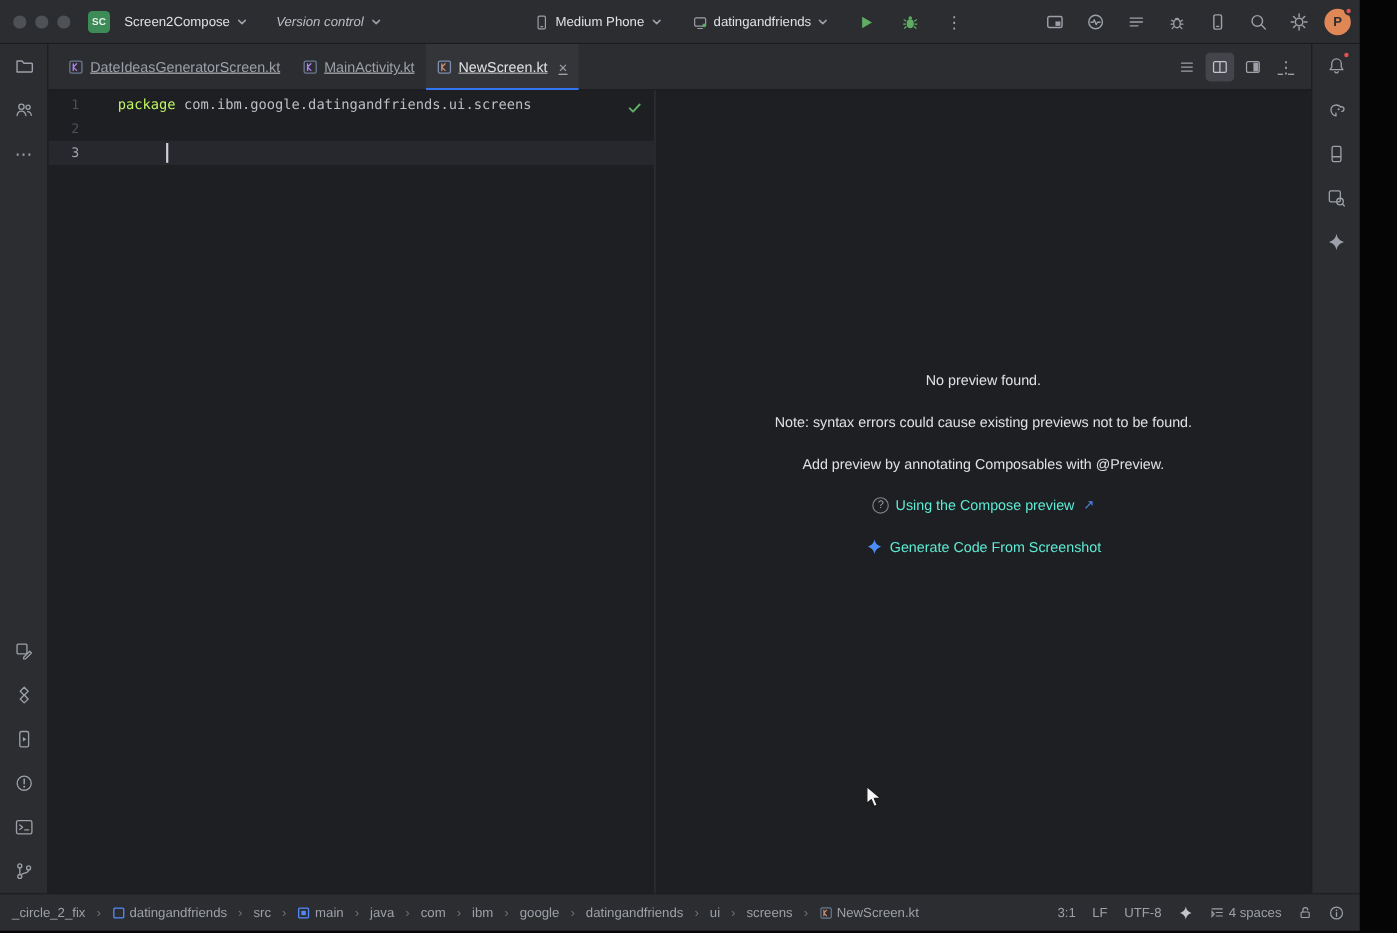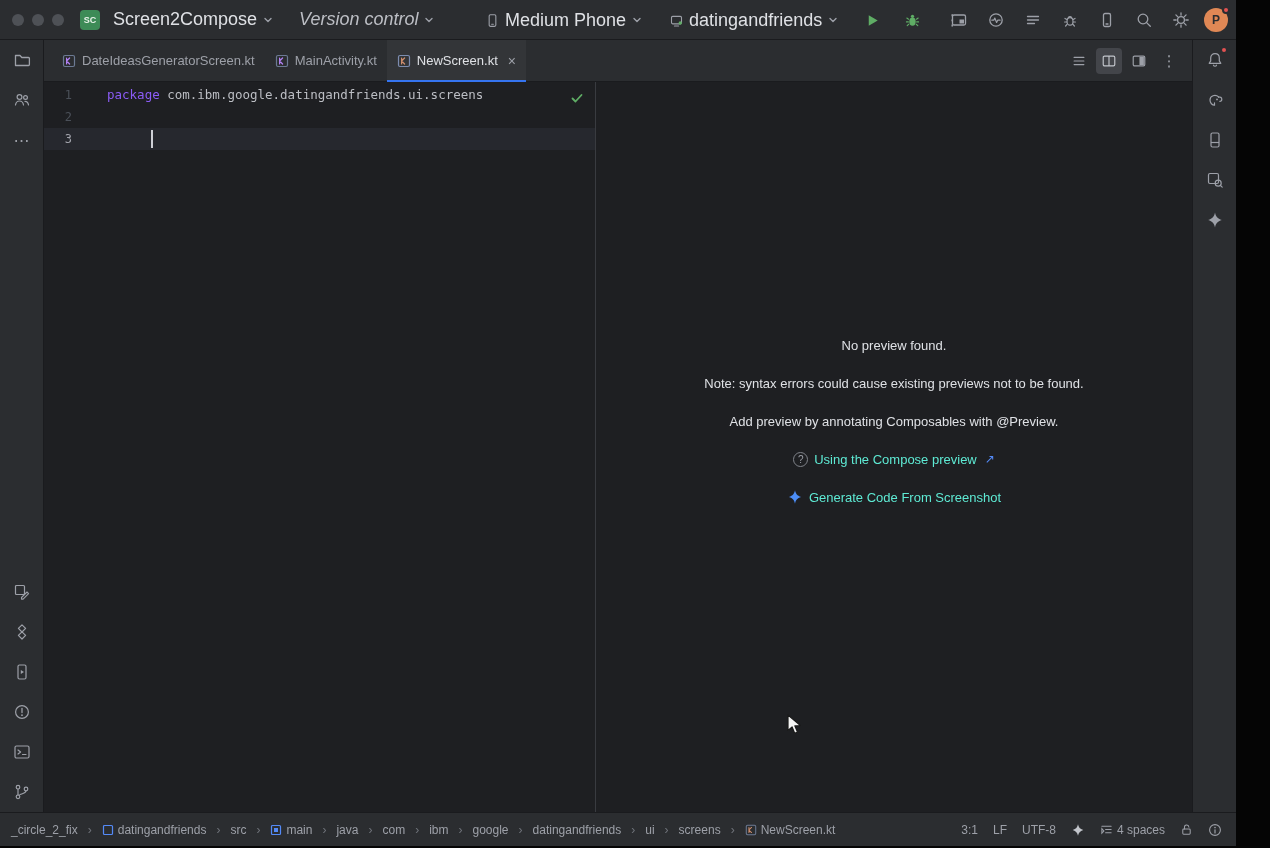--- a/index.html
+++ b/index.html
@@ -8,21 +8,21 @@
   .window { position:relative; width:1236px; height:846px; background:#1e1f22; color:#bcbec4; font-size:13px; }
 
   
   .titlebar { position:relative; height:40px; background:#2b2d30; border-bottom:1px solid #1a1b1e;
     display:flex; align-items:center; }
   .traffic { display:flex; gap:8px; padding:0 16px 0 12px; }
   .light { width:12px; height:12px; border-radius:50%; background:#4e5156; }
   .app-logo { width:20px; height:20px; border-radius:4px; background:#3d8b57; color:#e8f2ea;
     font-size:9px; font-weight:bold; display:flex; align-items:center; justify-content:center; margin-right:6px; }
   .tl-btn { display:inline-flex; align-items:center; gap:5px; padding:4px 7px; border-radius:6px;
-    color:#dfe1e5; font-size:18px; cursor:default; }
+    color:#dfe1e5; font-size:12px; cursor:default; }
   .tl-btn.secondary { color:#bcbec4; }
   .tl-center { position:absolute; left:478px; top:0; height:40px; display:flex; align-items:center; gap:12px; }
   .icon-btn { width:28px; height:28px; display:flex; align-items:center; justify-content:center;
     border-radius:6px; color:#9da0a8; }
   .kebab { font-size:15px; color:#9da0a8; }
   .tl-right { position:absolute; right:8px; top:0; height:40px; display:flex; align-items:center; gap:9px; }
   .avatar { position:relative; width:24px; height:24px; border-radius:50%; background:#e08855;
     color:#2b2d30; font-size:12px; font-weight:bold; display:flex; align-items:center; justify-content:center; }
   .notif-dot { position:absolute; top:-2px; right:-2px; width:8px; height:8px; border-radius:50%;
     background:#e35252; border:2px solid #2b2d30; }
@@ -34,40 +34,40 @@
   .stripe.left { border-right:1px solid #1a1b1e; }
   .stripe.right { border-left:1px solid #1a1b1e; }
   .stripe-btn { position:relative; width:32px; height:32px; display:flex; align-items:center;
     justify-content:center; border-radius:6px; color:#9da0a8; }
   .stripe-spacer { margin-top:auto; }
 
   .center-col { flex:1; display:flex; flex-direction:column; min-width:0; }
 
   
   .tabbar { height:42px; background:#2b2d30; display:flex; align-items:center; padding-left:8px;
-    border-bottom:1px solid #1a1b1e; }
+    border-bottom:1px solid #1a1b1e;text-decoration:underline; }
   .tab { display:flex; align-items:center; gap:6px; height:42px; padding:0 10px; color:#9da0a8; }
   .tab.active { color:#dfe1e5; background:rgba(255,255,255,0.04); box-shadow:inset 0 -2px 0 #3574f0; }
   .tab-close { color:#9da0a8; font-size:14px; margin-left:4px; line-height:1; }
   .tab-actions { margin-left:auto; display:flex; align-items:center; gap:4px; padding-right:10px; }
   .tab-action { width:26px; height:26px; display:flex; align-items:center; justify-content:center;
     border-radius:4px; color:#9da0a8; }
   .tab-action.selected { background:#43454a; }
 
   
   .editor-split { flex:1; display:flex; background:#1e1f22; min-height:0; }
   .editor-pane { position:relative; width:552px; border-right:1px solid #393b40; overflow:hidden; }
   .caret-line { position:absolute; left:0; right:0; top:46px; height:22px; background:#26282e; }
   .code-rows { position:relative; padding-top:2px; font-family:"DejaVu Sans Mono", monospace;
     font-size:12.5px; line-height:22px; }
   .row { display:flex; height:22px; }
   .gutter { width:24px; margin-left:4px; text-align:right; color:#4b5059; font-size:12px; }
   .gutter.current { color:#a1a3ab; }
   .code { padding-left:35px; white-space:pre; color:#bcbec4; }
-  .kw { color:#8b5cf6; }
+  .kw { color:#bef264; }
   .caret { position:absolute; left:107px; top:48px; width:2px; height:18px; background:#ced0d6; }
   .inspections { position:absolute; top:6px; right:8px; width:20px; height:20px;
     display:flex; align-items:center; justify-content:center; border-radius:4px; }
 
   
   .preview-pane { position:relative; flex:1; background:#1e1f22; }
   .preview-content { position:absolute; top:253px; left:0; right:0; display:flex; flex-direction:column;
     align-items:center; gap:18px; color:#dfe1e5; }
   .p-row { display:flex; align-items:center; gap:6px; height:20px; }
   .link { color:#5eead4; }

